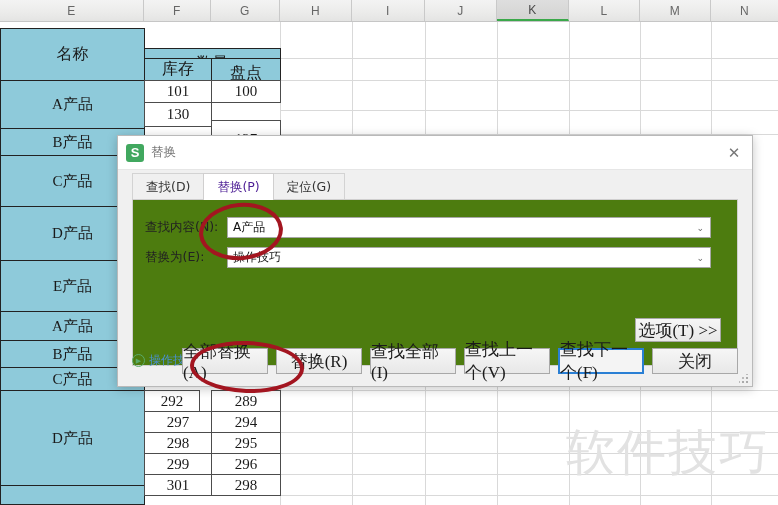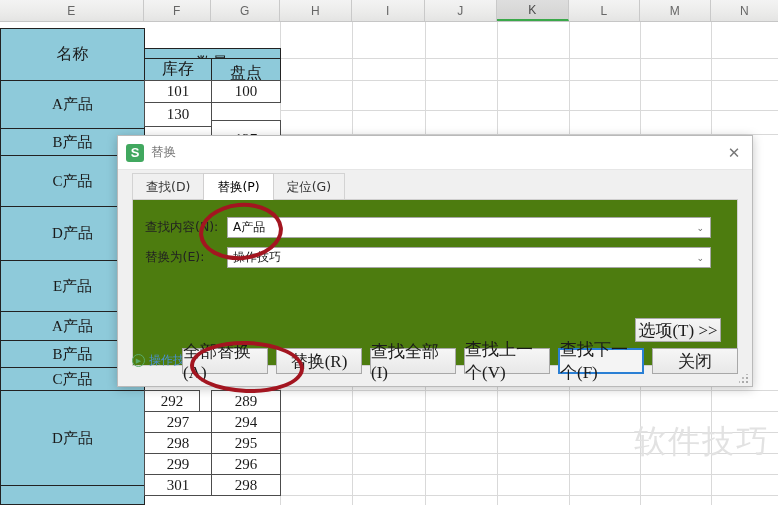--- a/index.html
+++ b/index.html
@@ -48,21 +48,21 @@
   .cell.num {
     background:#ffffff;
     border:1px solid #4c4c4c;
     font-size: 15px;
   }
   .cell.hdr { font-size: 16px; }
 
   
   #watermark {
     position:absolute; right:8px; top:420px;
-    font-size: 32px; color:#e2e2e2;
+    font-size: 49px; color:#e2e2e2;
     font-family:"DejaVu Sans","Liberation Sans",sans-serif;
     letter-spacing: 2px; user-select:none; pointer-events:none;
   }
 
   
   #dialog {
     position:absolute; left:117px; top:135px; width:636px; height:252px;
     background:#f0f0f0;
     border:1px solid #b9b9b9;
     box-shadow: 0 2px 10px rgba(0,0,0,0.22);
@@ -88,21 +88,21 @@
 
   .dlg-body { position:absolute; left:0; top:34px; right:0; bottom:0; }
 
   .tabstrip { position:absolute; left:14px; top:3px; height:27px; display:flex; }
   .tab {
     height:27px; padding:0 13px; display:flex; align-items:center;
     font-size:12.5px; color:#333; font-family:"DejaVu Sans",sans-serif;
     background:#f0f0f0; border:1px solid #d3d3d3; border-bottom:none;
     margin-right:-1px; cursor:pointer;
   }
-  .tab.active { background:#ffffff; color:#000000; border-color:#d0cfcf; position:relative; z-index:3; }
+  .tab.active { background:#ffffff; color:#4c1d95; border-color:#d0cfcf; position:relative; z-index:3; }
 
   .panel {
     position:absolute; left:14px; top:29px; right:14px; height:167px;
     background:#4d7c0f; border:1px solid #d0cfcf;
   }
 
   .field-row { position:absolute; left:12px; right:26px; height:21px; display:flex; align-items:center; }
   .field-label {
     width:82px; flex:0 0 82px; font-size:12.5px; color:#222;
     font-family:"DejaVu Sans",sans-serif;

